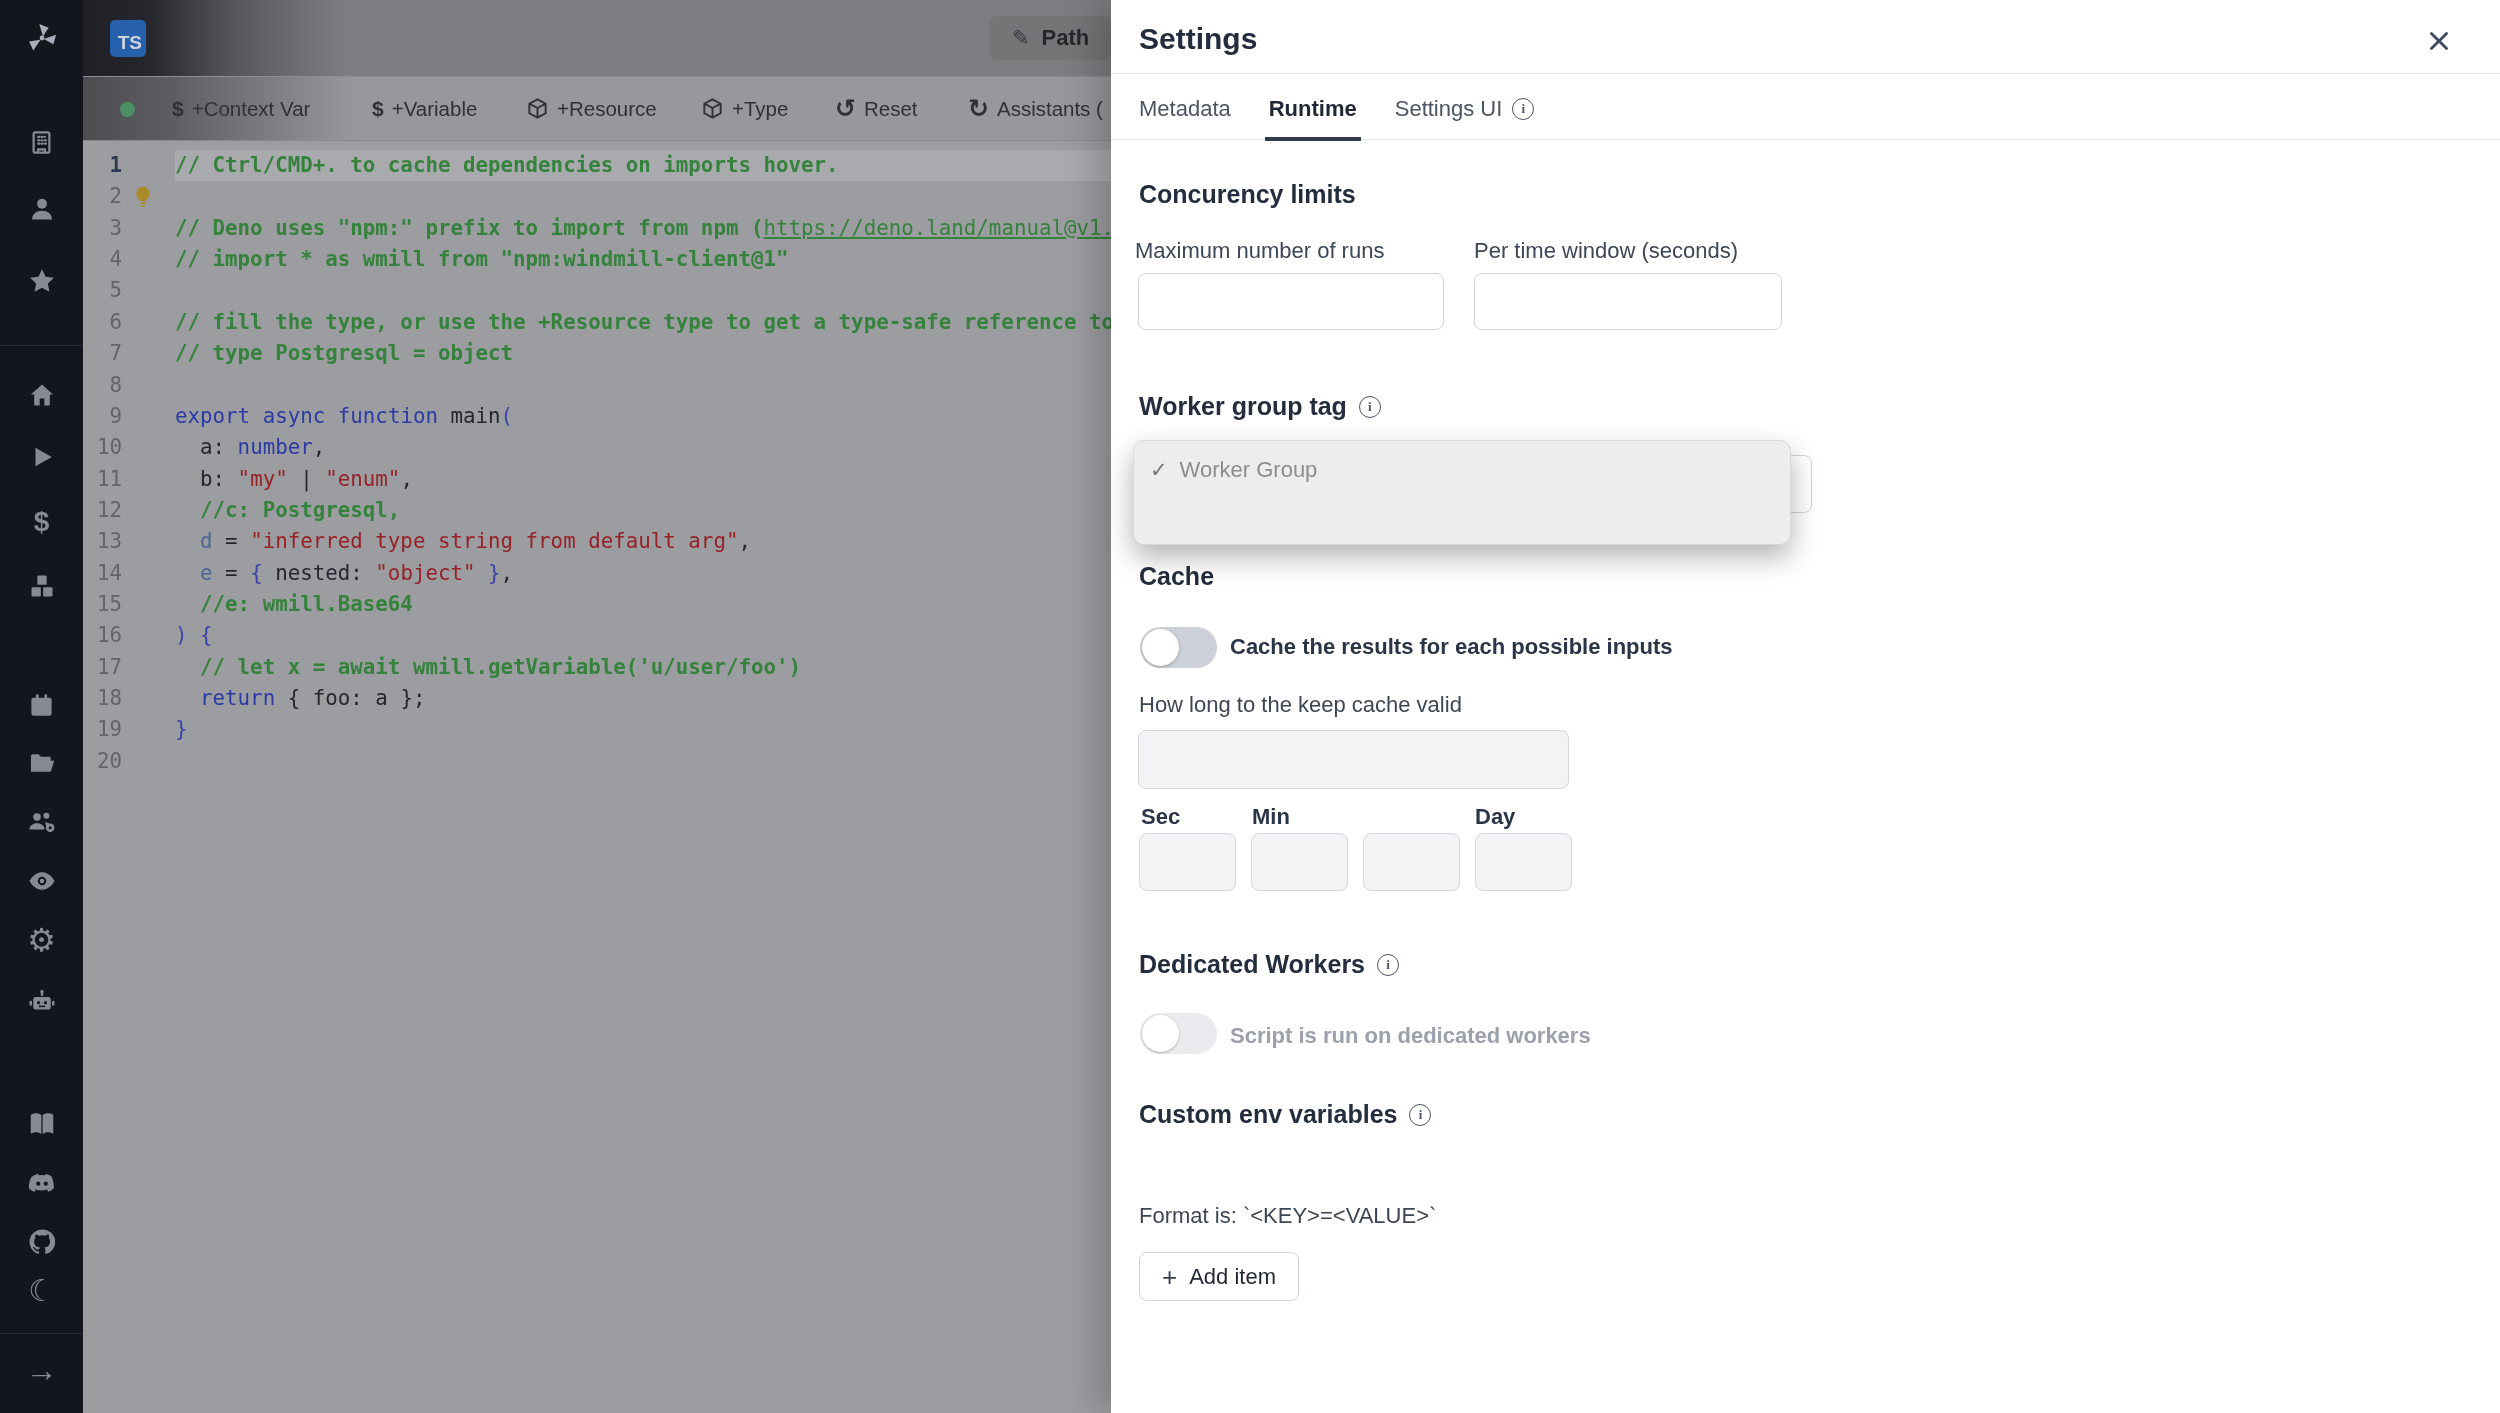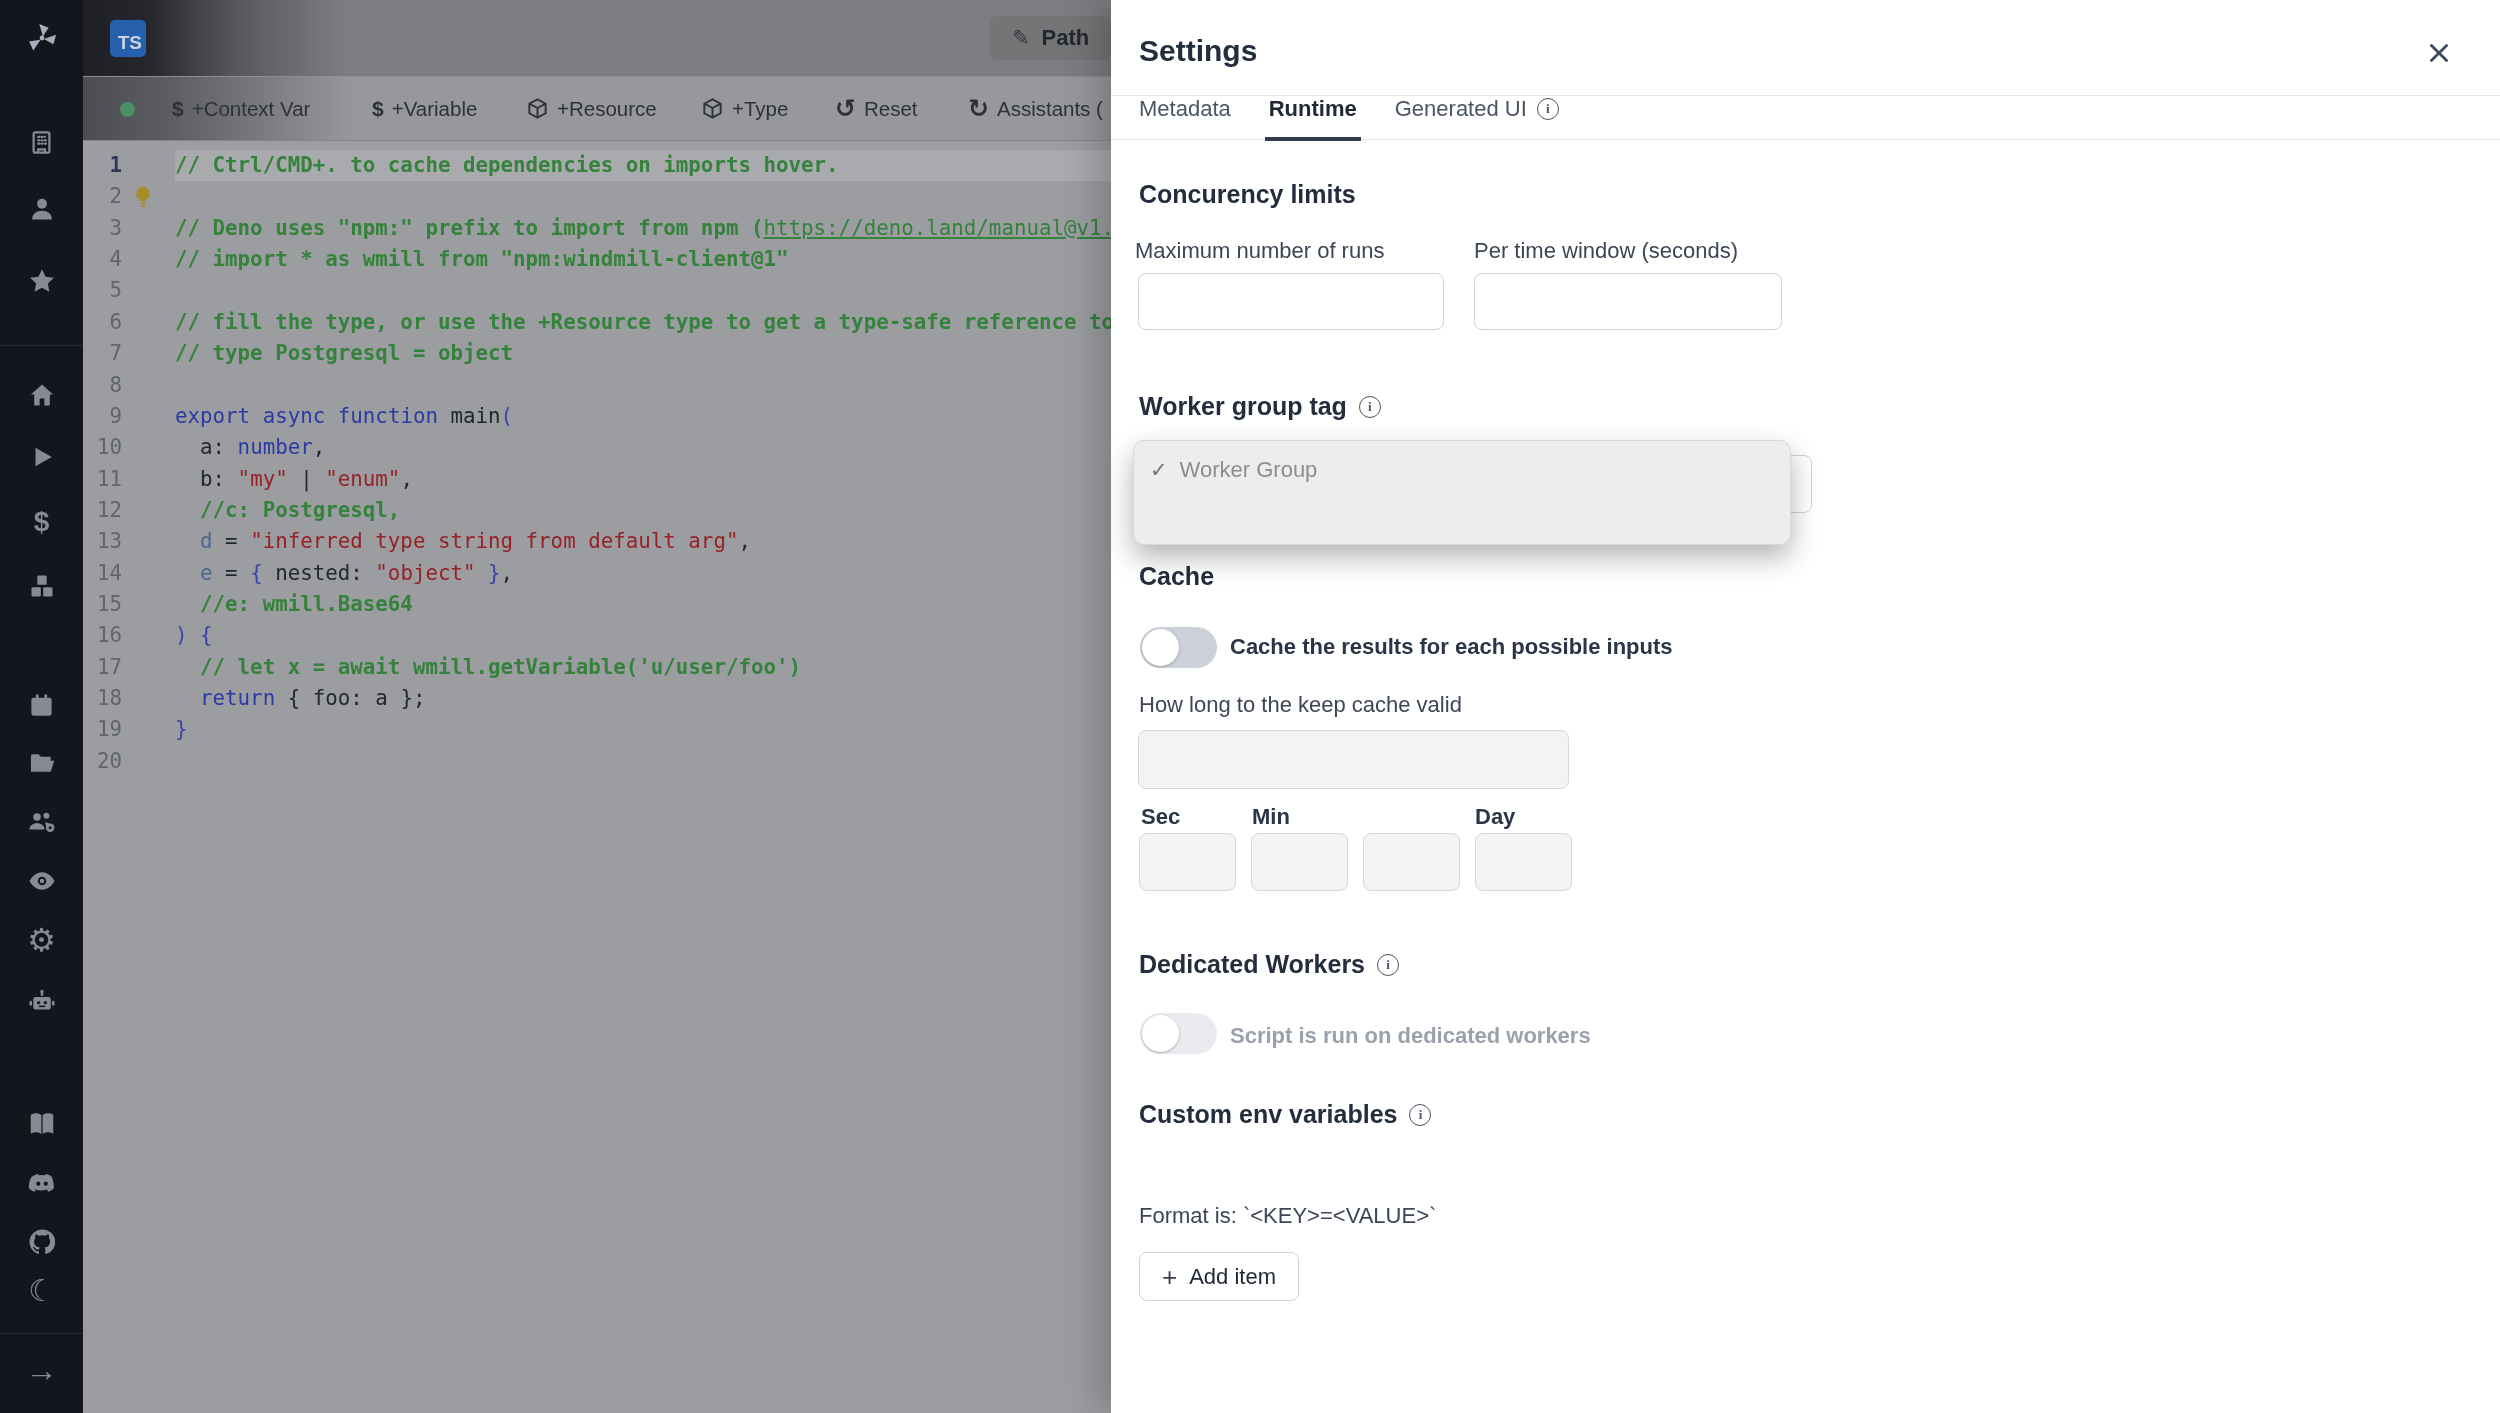--- a/index.html
+++ b/index.html
@@ -45,21 +45,21 @@
   .cc{flex:1;margin-left:53px;white-space:pre;position:relative;}
   .cc.hl{background:#a8aaad;}
   .cm{color:#35823c;font-weight:bold;} .kw{color:#2c3aa6;} .st{color:#962127;} .tx{color:#23272e;}
   .pr{color:#4b6890;} .br{color:#3a44a8;}
   .lk{color:#35823c;text-decoration:underline;}
   .bulb{position:relative;top:3px;left:-45px;}
 
   
   .drawer{position:absolute;left:1111px;top:0;width:1389px;height:1413px;background:#ffffff;z-index:10;
     box-shadow:-14px 0 34px rgba(0,0,0,.20);color:#252f3e;}
-  .dr-header{position:absolute;left:0;top:12px;width:100%;height:84px;border-bottom:1px solid #e3e6ea;box-sizing:border-box;}
+  .dr-header{position:absolute;left:0;top:0;width:100%;height:74px;border-bottom:1px solid #e3e6ea;box-sizing:border-box;}
   .dr-title{position:absolute;left:28px;top:22px;font-size:30px;font-weight:700;color:#232d3d;}
   .close-btn{position:absolute;right:46px;top:26px;width:30px;height:30px;display:flex;align-items:center;justify-content:center;}
   .tabs{position:absolute;left:0;top:78px;width:100%;height:62px;border-bottom:1px solid #e3e6ea;box-sizing:border-box;display:flex;align-items:center;padding-left:28px;gap:38px;}
   .tab{font-size:22px;font-weight:500;color:#4a5563;height:62px;display:flex;align-items:center;position:relative;gap:10px;}
   .tab.active{color:#1f2734;font-weight:600;}
   .tab.active:after{content:"";position:absolute;left:-4px;right:-4px;bottom:-1px;height:4px;background:#333c4d;}
   .info-i{display:inline-flex;width:20px;height:20px;border:1.6px solid #4a5563;border-radius:50%;align-items:center;justify-content:center;
     font-size:13px;font-weight:600;color:#4a5563;font-family:"Liberation Serif",serif;flex:0 0 auto;}
   .sec-h{position:absolute;left:28px;font-size:25px;font-weight:700;color:#232d3d;display:flex;align-items:center;gap:12px;}
   .fld-label{position:absolute;font-size:22px;color:#3c4654;}
@@ -355,21 +355,21 @@
     </div>
 
     <div class="tabs">
       <div class="tab">
           <span>Metadata</span>
         </div>
       <div class="tab active">
           <span>Runtime</span>
         </div>
       <div class="tab">
-        <span>Generated UI</span>
+        <span>Settings UI</span>
         <span class="info-i">i</span>
       </div>
     </div>
 
     <div class="sec-h" style="top:180px">
         <span>Concurency limits</span>
       </div>
     <div class="fld-label" style="left:24px;top:238px">Maximum number of runs</div>
     <div class="fld-label" style="left:363px;top:238px">Per time window (seconds)</div>
     <div class="inp" style="left:27px;top:273px;width:306px"></div>

